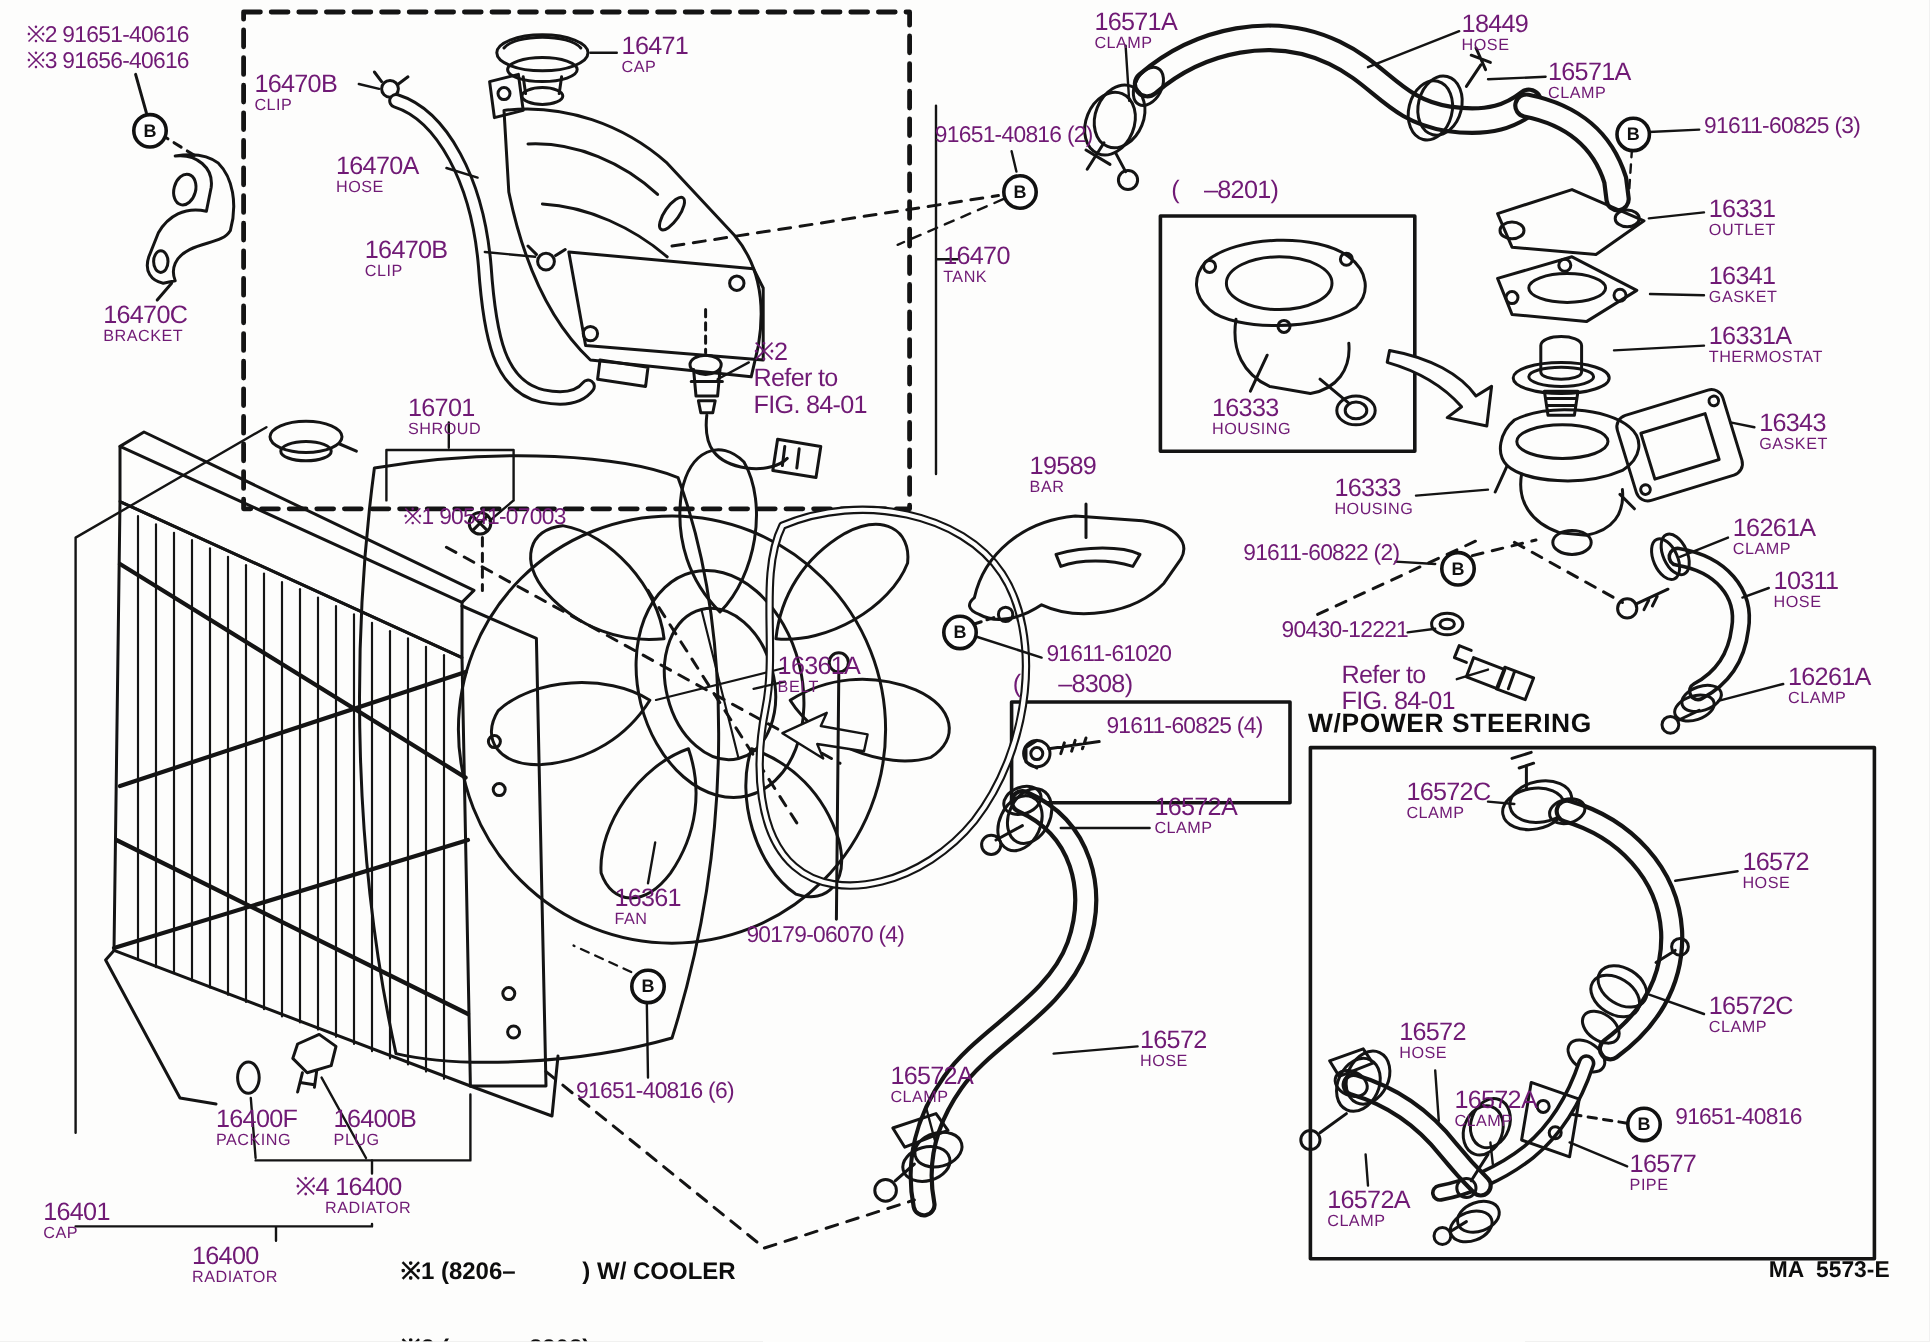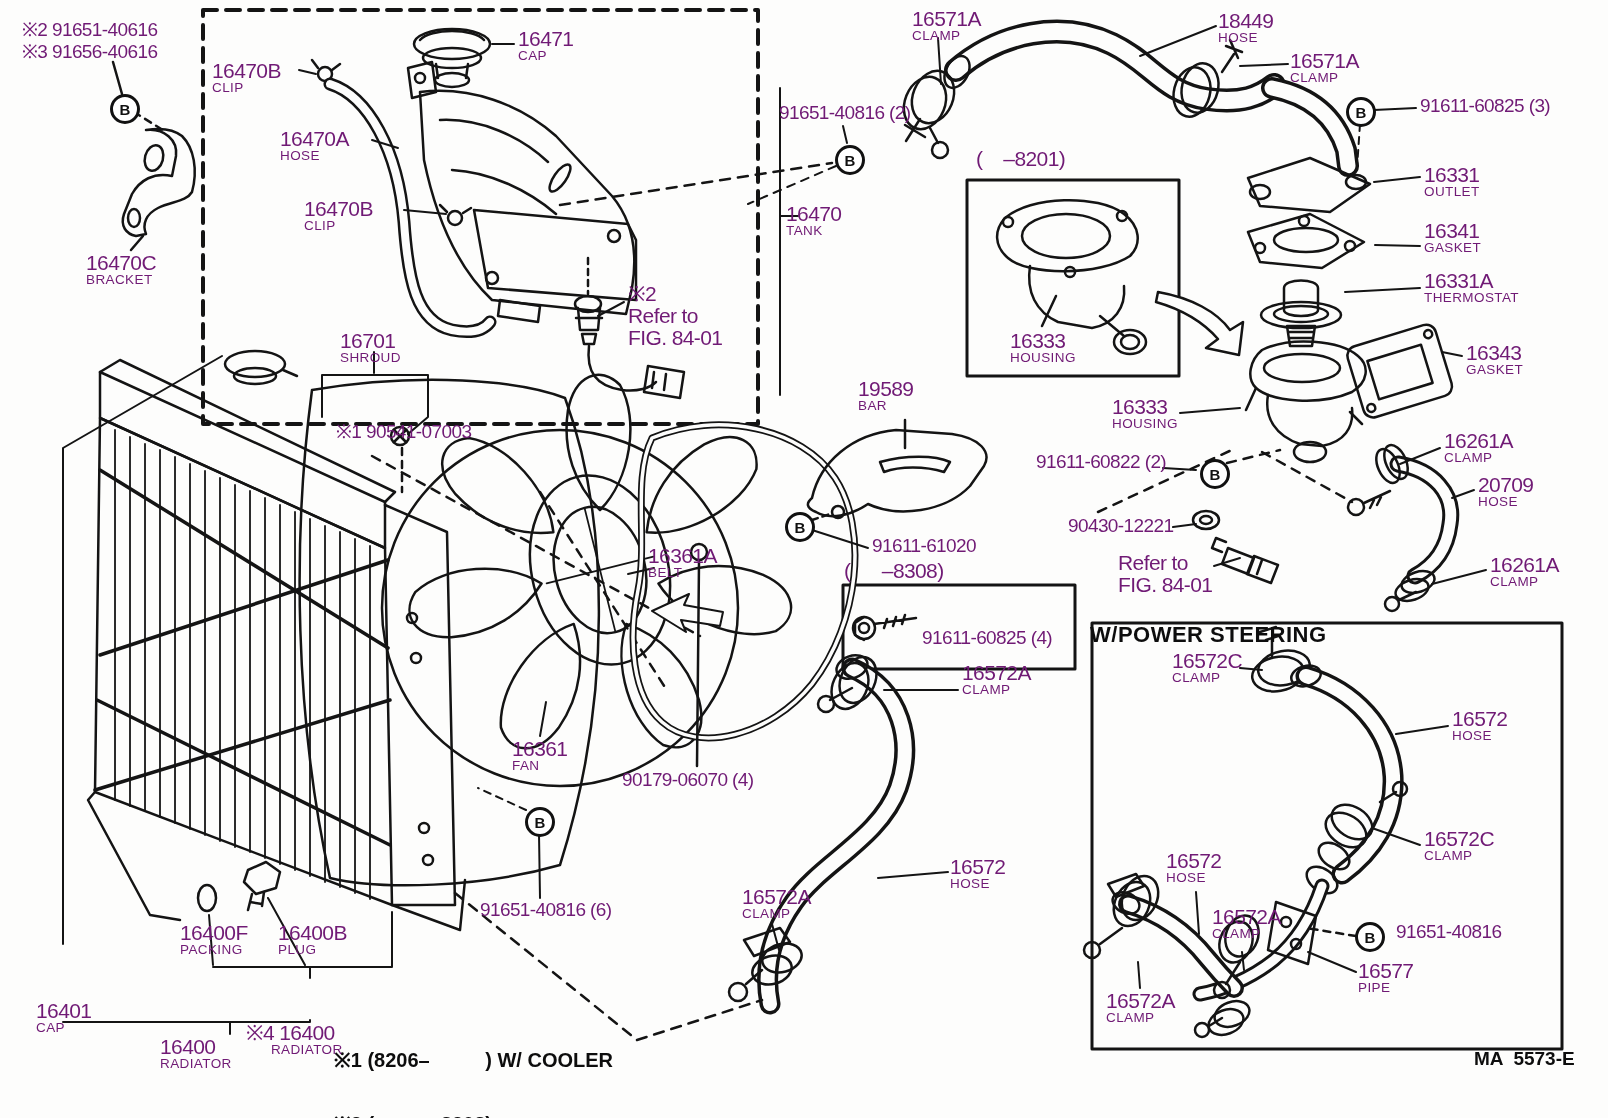--- a/index.html
+++ b/index.html
@@ -8,21 +8,21 @@
   #art{position:absolute;left:0;top:0;}
   .lbl{position:absolute;color:#701a75;font-weight:400;line-height:1.04;z-index:5;}
   .lbl .main{display:block;font-size:21px;letter-spacing:-0.6px;white-space:pre;}
   .lbl .sub{display:block;font-size:13.5px;letter-spacing:0.4px;white-space:pre;margin-top:-1px;}
   .lbl.pn .main{font-size:19px;}
   .lbl.note .main{font-size:21px;}
   .bsym{position:absolute;width:24px;height:24px;border:3px solid #111;border-radius:50%;
         display:flex;align-items:center;justify-content:center;
         font-size:15px;font-weight:700;color:#111;background:#fff;z-index:6;}
   #ps-heading{position:absolute;left:1090px;top:590px;font-size:22px;font-weight:700;
-        letter-spacing:0.5px;color:#0d0d0d;white-space:pre;z-index:5;margin-top:32px;}
+        letter-spacing:0.5px;color:#0d0d0d;white-space:pre;z-index:5;}
   #footnotes{position:absolute;left:334px;top:1008px;font-size:20px;font-weight:700;color:#0d0d0d;
         line-height:1.06;white-space:pre;z-index:5;border-bottom:5px solid #111;padding-bottom:3px;}
   #fig-code{position:absolute;left:1474px;top:1048px;font-size:19px;font-weight:700;
         color:#0d0d0d;white-space:pre;z-index:5;}
 </style>
 </head>
 <body>
 
 <div id="stage">
 
@@ -448,21 +448,21 @@
         <span class="sub">CAP</span>
       </div>
       <div class="lbl" style="left: 180px; top: 922px;">
         <span class="main">16400F</span>
         <span class="sub">PACKING</span>
       </div>
       <div class="lbl" style="left: 278px; top: 922px;">
         <span class="main">16400B</span>
         <span class="sub">PLUG</span>
       </div>
-      <div class="lbl" style="left: 246px; top: 979px; margin-top: 43px;">
+      <div class="lbl" style="left: 246px; top: 979px;">
         <span class="main">※4 16400</span>
         <span class="sub">      RADIATOR</span>
       </div>
       <div class="lbl" style="left: 160px; top: 1036px;">
         <span class="main">16400</span>
         <span class="sub">RADIATOR</span>
       </div>
       <div class="lbl" style="left: 912px; top: 8px;">
         <span class="main">16571A</span>
         <span class="sub">CLAMP</span>
@@ -513,21 +513,21 @@
       </div>
       <div class="lbl note" style="left: 1118px; top: 552px;">
         <span class="main">Refer to
 FIG. 84-01</span>
       </div>
       <div class="lbl" style="left: 1444px; top: 430px;">
         <span class="main">16261A</span>
         <span class="sub">CLAMP</span>
       </div>
       <div class="lbl" style="left: 1478px; top: 474px;">
-        <span class="main">20709</span>
+        <span class="main">10311</span>
         <span class="sub">HOSE</span>
       </div>
       <div class="lbl" style="left: 1490px; top: 554px;">
         <span class="main">16261A</span>
         <span class="sub">CLAMP</span>
       </div>
       <div class="lbl" style="left: 1172px; top: 650px;">
         <span class="main">16572C</span>
         <span class="sub">CLAMP</span>
       </div>
@@ -563,21 +563,21 @@
         <span class="sub">CLAMP</span>
       </div>
       <div class="lbl" style="left: 950px; top: 856px;">
         <span class="main">16572</span>
         <span class="sub">HOSE</span>
       </div>
       <div class="lbl" style="left: 742px; top: 886px;">
         <span class="main">16572A</span>
         <span class="sub">CLAMP</span>
       </div>
-      <div class="lbl pn" style="left: 922px; top: 628px;">
+      <div class="lbl pn" style="left: 922px; top: 596px;">
         <span class="main">91611-60825 (4)</span>
       </div>
       <div class="lbl pn" style="left: 872px; top: 536px;">
         <span class="main">91611-61020</span>
       </div>
       <div class="lbl note" style="left: 844px; top: 560px;">
         <span class="main">(      –8308)</span>
       </div>
       <div class="bsym" style="left: 110px; top: 94px;">B</div>
       <div class="bsym" style="left: 835px; top: 145px;">B</div>

